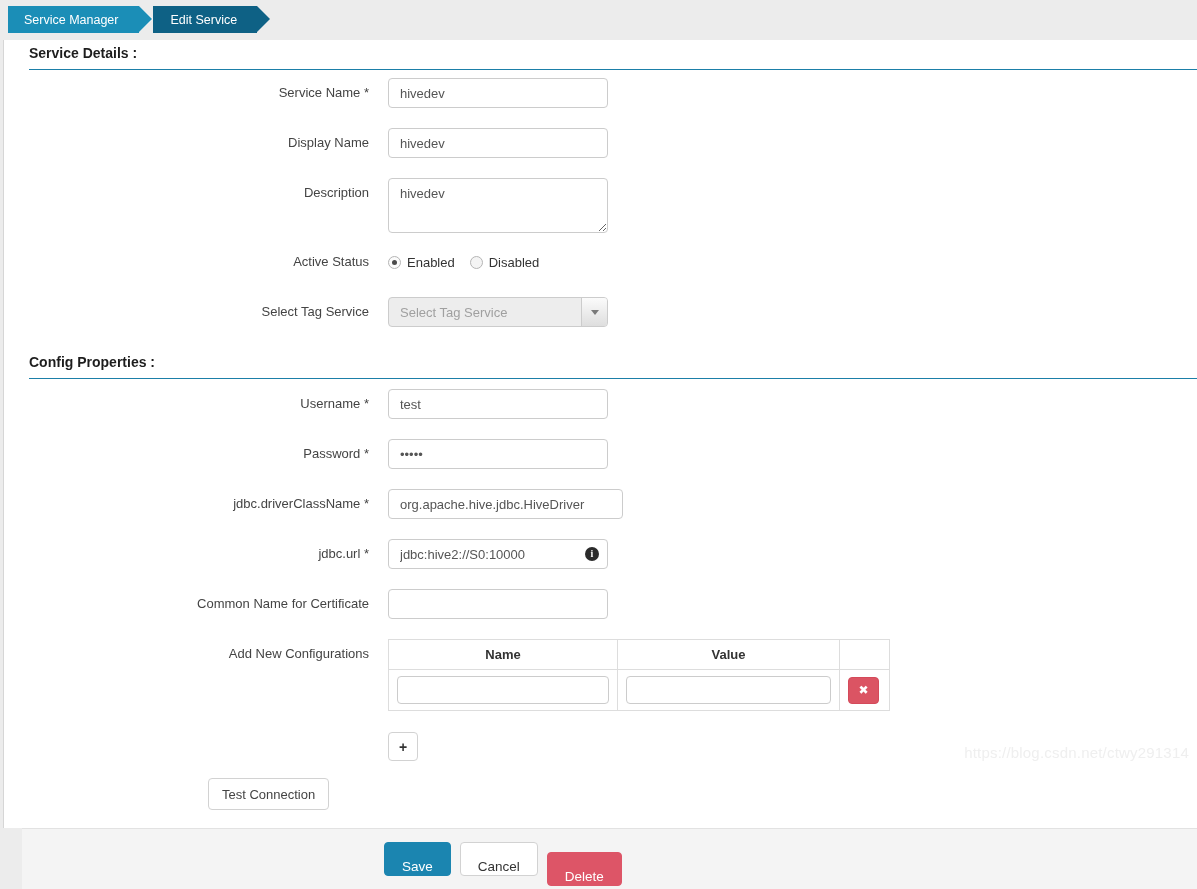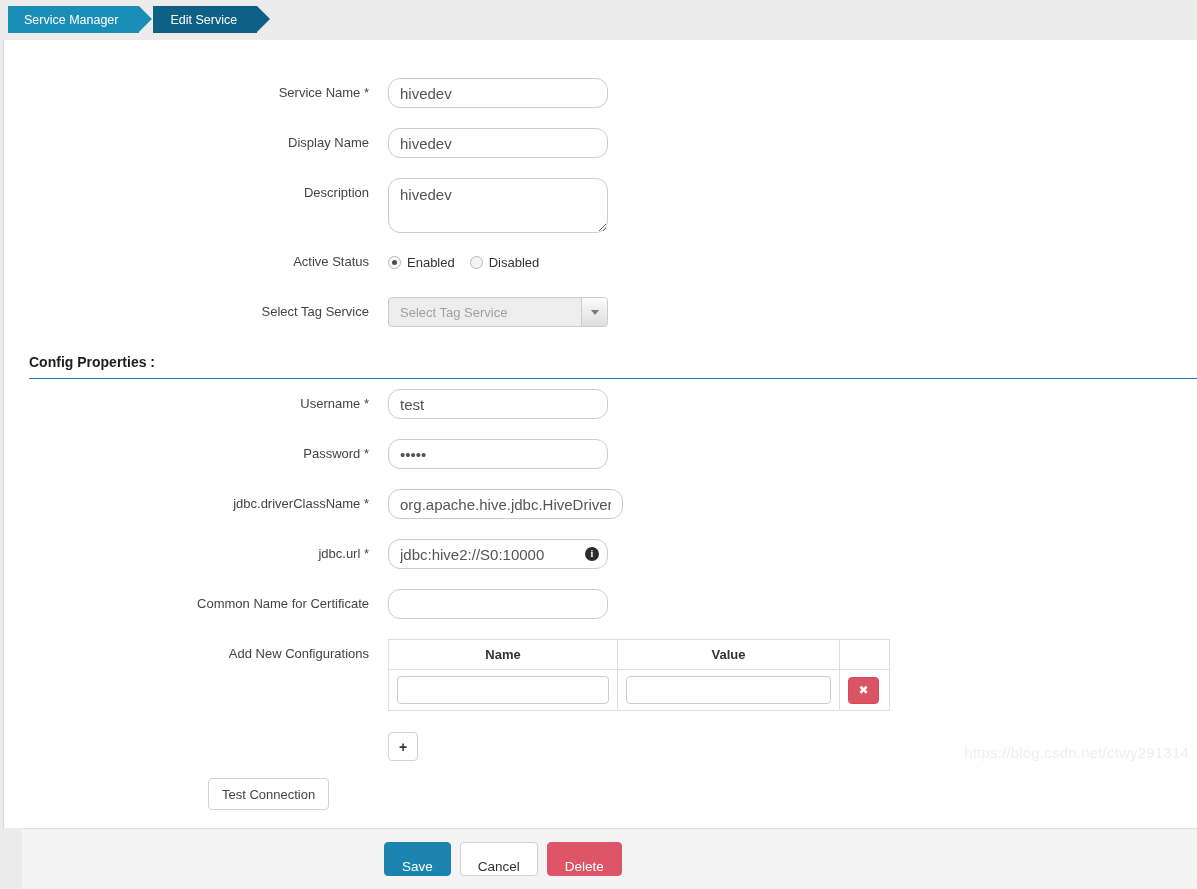--- a/index.html
+++ b/index.html
@@ -92,23 +92,23 @@
     font-size: 13px;
     color: #444444;
     line-height: 30px;
   }
   .ctl { position: absolute; left: 384px; top: 0; }
 
   input.txt, textarea.txt {
     width: 220px;
     height: 30px;
     border: 1px solid #cccccc;
-    border-radius: 12px;
+    border-radius: 4px;
     padding: 0 11px;
-    font-size: 15px;
+    font-size: 13px;
     color: #555555;
     font-family: "Liberation Sans", sans-serif;
     background: #ffffff;
     outline: none;
   }
   input.txt::placeholder { color: #999999; }
   textarea.txt {
     height: 55px;
     padding: 7px 11px;
     resize: vertical;
@@ -265,21 +265,21 @@
     height: 32px;
     padding: 16px 17px;
     border-radius: 4px;
     font-size: 13.5px;
     cursor: pointer;
     font-family: "Liberation Sans", sans-serif;
     border: 1px solid transparent;
   }
   .btn-save { background: #1b85b0; color: #ffffff; border-color: #1b85b0; }
   .btn-cancel { background: #ffffff; color: #333333; border-color: #d2d2d2; }
-  .btn-delete { background: #dd5567; color: #ffffff; border-color: #dd5567; }
+  .btn-delete { background: #dd5567; color: #ffffff; border-color: #dd5567; margin-top: 10px; }
 
   .watermark {
     position: absolute;
     right: 8px; bottom: 6px;
     font-size: 15px;
     color: #efefef;
     letter-spacing: 0.2px;
     white-space: nowrap;
     pointer-events: none;
   }
@@ -295,20 +295,23 @@
         <span>Service Manager</span>
       </div>
       <div class="crumb second">
         <span>Edit Service</span>
       </div>
     </div>
   </div>
 
   <div class="content">
 
+    <div class="section-head" style="top:4px;">
+      <span class="title">Service Details :</span>
+    </div>
 
     <div class="row" style="top:38px;">
       <div class="lbl">Service Name *</div>
       <div class="ctl">
         <input class="txt" type="text" value="hivedev" style="">
       </div>
     </div>
 
     <div class="row" style="top:88px;">
       <div class="lbl">Display Name</div>

